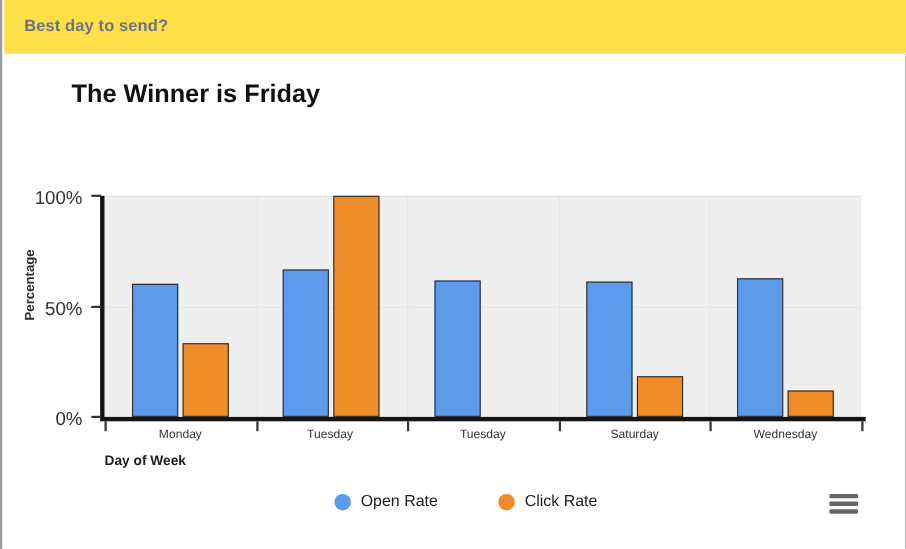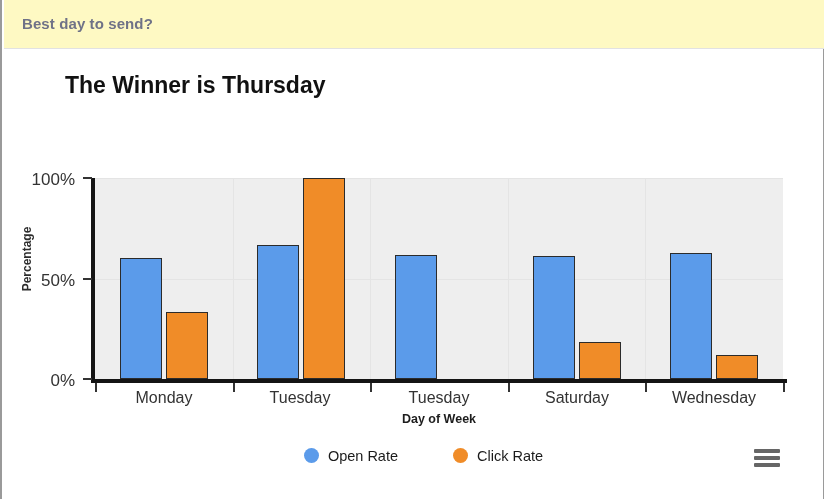--- a/index.html
+++ b/index.html
@@ -25,21 +25,21 @@
     border-right: 1px solid #9a9a9a;
     background: #ffffff;
   }
 
   .card-header {
     position: absolute;
     left: 2px; top: 0;
     width: 821px;
     height: 49px;
     box-sizing: border-box;
-    background: #fef9c3;
+    background: #fde047;
     border-bottom: 1px solid #e2e2e2;
   }
   .card-header-title {
     position: absolute;
     left: 18px;
     top: 15px;
     font-size: 15px;
     font-weight: bold;
     color: #6f7287;
     letter-spacing: 0.1px;
@@ -140,31 +140,30 @@
   .x-tick-mark {
     position: absolute;
     top: 383px;
     width: 2px;
     height: 9px;
     background: #333333;
   }
   .x-tick-label {
     position: absolute;
     top: 389px;
-    font-size: 16px;
+    font-size: 11px;
     color: #333333;
     text-align: center;
     white-space: nowrap;
   }
   .x-axis-title {
     position: absolute;
     left: 93px;
     top: 412px;
     width: 688px;
-    text-align: center;
     font-size: 12.5px;
     font-weight: bold;
     color: #1d1d1d;
     white-space: nowrap;
   }
 
   .bar {
     position: absolute;
     box-sizing: border-box;
     border: 1.3px solid #2b2b2b;
@@ -178,21 +177,21 @@
     left: 0;
     top: 448px;
     width: 824px;
     display: flex;
     justify-content: center;
     align-items: center;
     gap: 36px;
   }
   .legend-item {
     display: flex;
-    align-items: flex-start;
+    align-items: flex-end;
     gap: 9px;
     padding-left: 19px;
   }
   .legend-dot {
     width: 15px;
     height: 15px;
     border-radius: 50%;
     display: block;
   }
   .legend-label {
@@ -224,21 +223,21 @@
 </style>
 </head>
 <body>
 
 <div class="card">
 
   <div class="card-header">
     <div class="card-header-title">Best day to send?</div>
   </div>
 
-  <div class="chart-title">The Winner is Thursday</div>
+  <div class="chart-title">The Winner is Friday</div>
 
 
   <div class="plot-area" id="plot-area">
       <div class="gridline" style="top: 201px;"></div>
       <div class="gridline" style="top: 100.5px;"></div>
       <div class="gridline" style="top: 0px;"></div>
       <div class="vgridline" style="left: 138px;"></div>
       <div class="vgridline" style="left: 275px;"></div>
       <div class="vgridline" style="left: 413px;"></div>
       <div class="vgridline" style="left: 550px;"></div>

